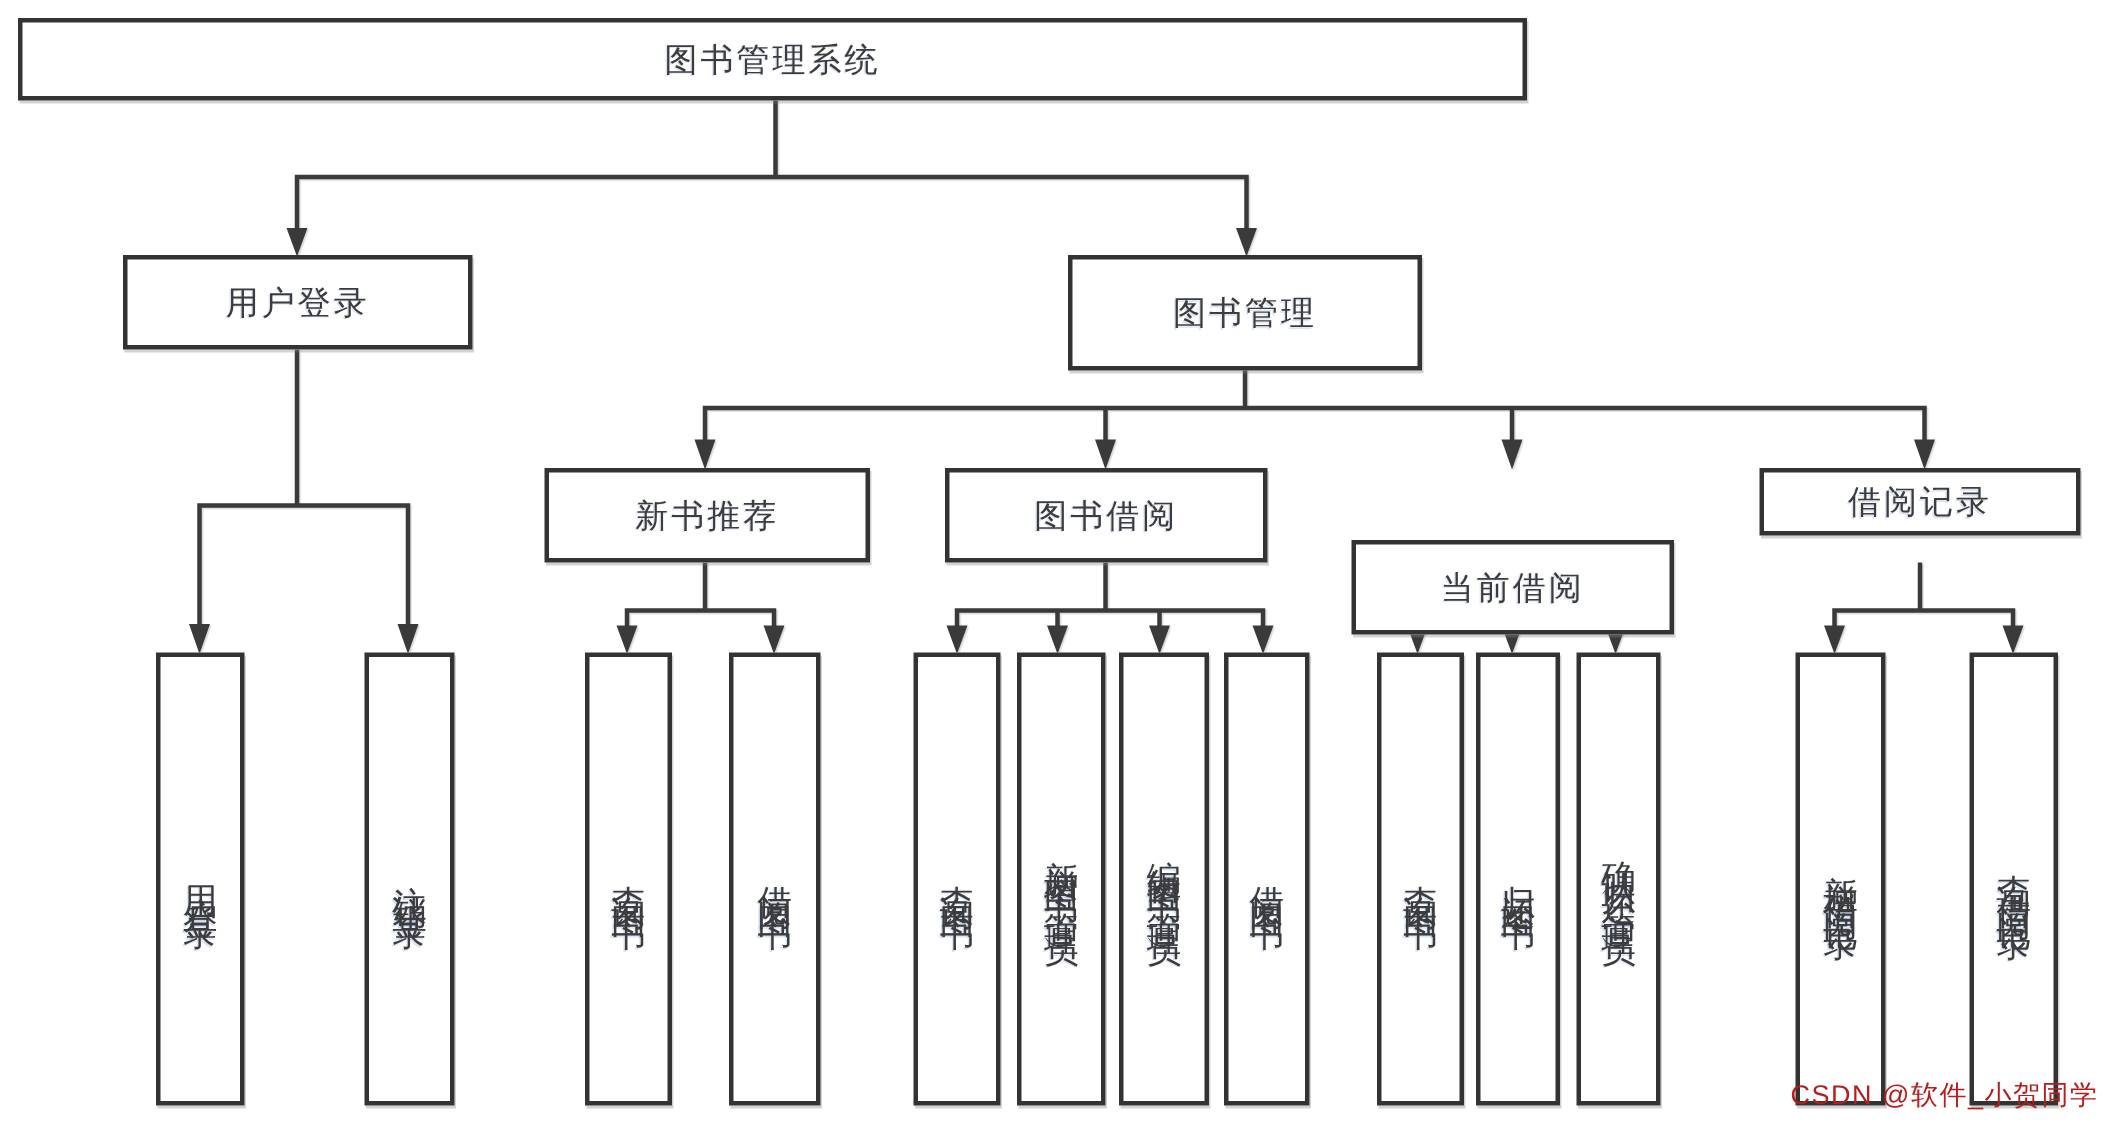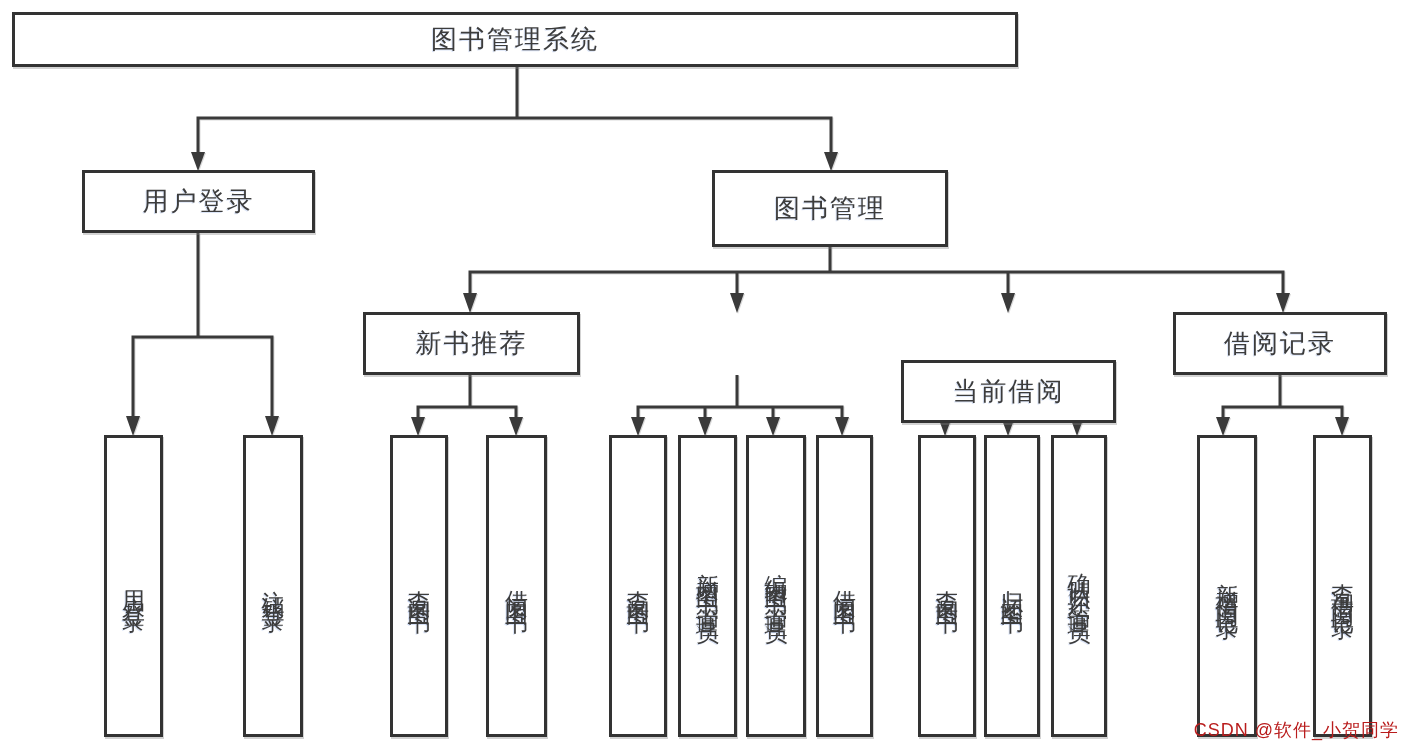--- a/index.html
+++ b/index.html
@@ -25,21 +25,21 @@
     background: #ffffff;
     border: 3px solid #333333;
     display: flex;
     align-items: center;
     justify-content: center;
     color: #3c3c3c;
     box-shadow: 1px 2px 0 rgba(130,130,130,0.35);
   }
 
   .node .lbl {
-    font-size: 26px;
+    font-size: 22px;
     letter-spacing: 2px;
     white-space: nowrap;
     text-shadow: -1px 1px 0 rgba(140,170,230,0.30);
   }
 
   .leaf .vlbl {
     writing-mode: vertical-lr;
     text-orientation: mixed;
     font-size: 23px;
     letter-spacing: 7px;
@@ -120,24 +120,27 @@
   <div class="node" style="left:82px; top:170px; width:233px; height:63px;">
     <span class="lbl">用户登录</span>
   </div>
   <div class="node" style="left:712px; top:170px; width:236px; height:77px;">
     <span class="lbl">图书管理</span>
   </div>
 
   <div class="node" style="left:363px; top:312px; width:217px; height:63px;">
     <span class="lbl">新书推荐</span>
   </div>
+  <div class="node" style="left:630px; top:312px; width:215px; height:63px;">
+    <span class="lbl">图书借阅</span>
+  </div>
   <div class="node" style="left:901px; top:312px; width:215px; height:63px;margin-top:48px;">
     <span class="lbl">当前借阅</span>
   </div>
-  <div class="node" style="left:1173px; top:312px; width:214px; height:63px;font-family:Liberation Mono, monospace;">
+  <div class="node" style="left:1173px; top:312px; width:214px; height:45px;font-family:Liberation Mono, monospace;">
     <span class="lbl">借阅记录</span>
   </div>
 
   <div class="node leaf" style="left:104px; top:435px; width:59px; height:302px;">
     <span class="vlbl">用户登录</span>
   </div>
   <div class="node leaf" style="left:243px; top:435px; width:60px; height:302px;">
     <span class="vlbl">注销登录</span>
   </div>
 

